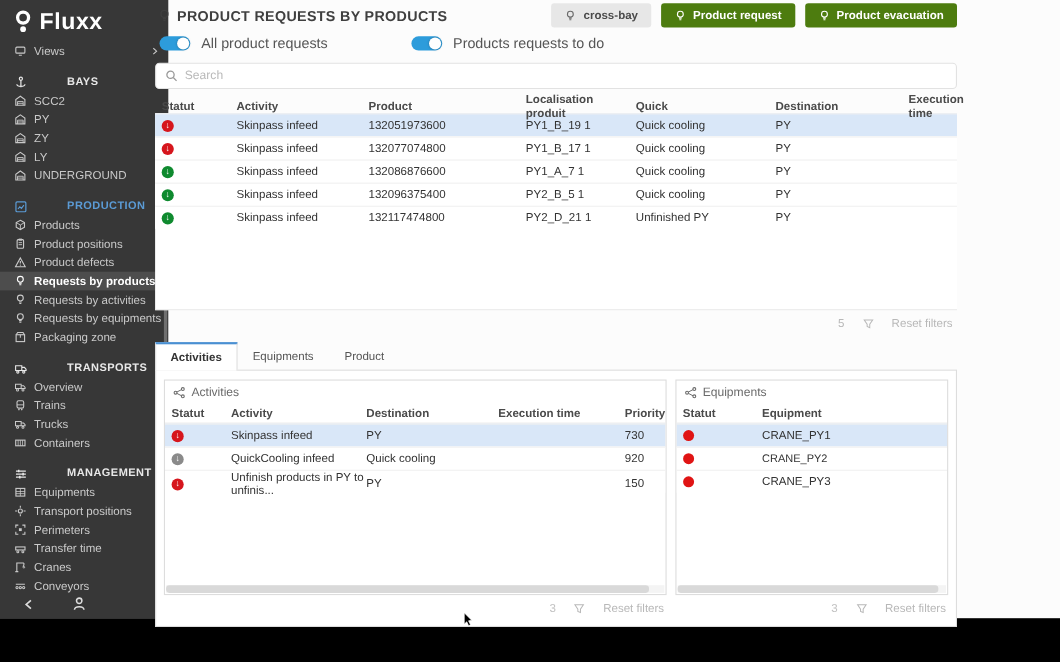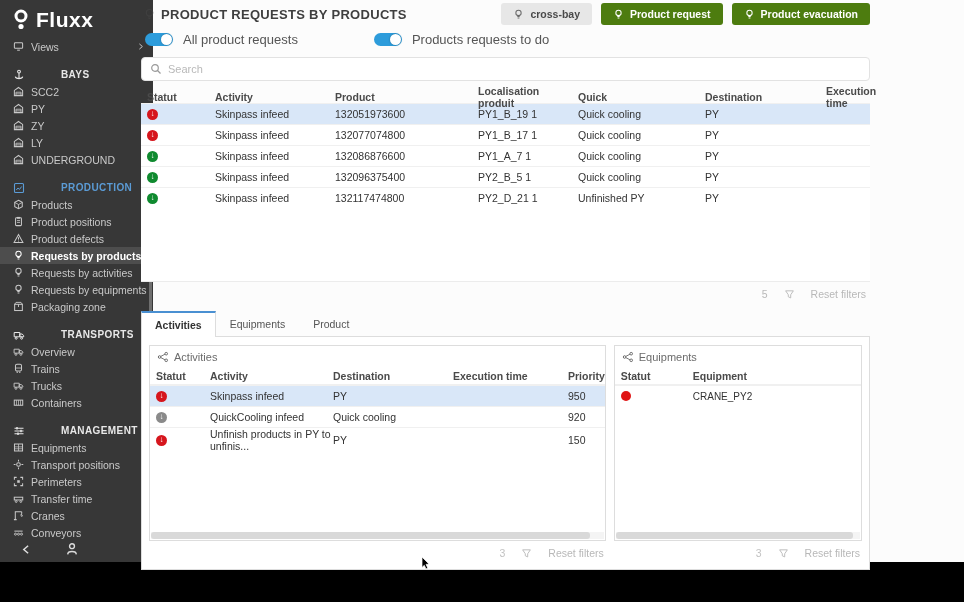--- a/index.html
+++ b/index.html
@@ -517,21 +517,21 @@
               <span>Activity</span>
               <span>Destination</span>
               <span>Execution time</span>
               <span>Priority</span>
             </div>
             <div class="grid-row act-grid sel" style="font-size:10.5px">
               <span class="stic red">↓</span>
               <span>Skinpass infeed</span>
                 <span>PY</span>
                 <span></span>
-                <span>950</span>
+                <span>730</span>
             </div>
             <div class="grid-row act-grid" style="font-size:10.5px">
               <span class="stic gray">↓</span>
               <span>QuickCooling infeed</span>
                 <span>Quick cooling</span>
                 <span></span>
                 <span>920</span>
             </div>
             <div class="grid-row act-grid" style="font-size:10.5px">
               <span class="stic red">↓</span>
@@ -560,23 +560,31 @@
             <div class="panel-title">
               <svg width="12" height="12" viewBox="0 0 12 12">
                   <use href="#i-share"></use>
                 </svg>
               <span>Equipments</span>
             </div>
             <div class="grid-head eq-grid" style="font-size:10.5px">
               <span class="cell-pad">Statut</span>
               <span>Equipment</span>
             </div>
+            <div class="grid-row eq-grid sel" style="font-size:10.5px">
+              <span class="dot"></span>
+              <span>CRANE_PY1</span>
+            </div>
             <div class="grid-row eq-grid" style="font-size:10px">
               <span class="dot"></span>
               <span>CRANE_PY2</span>
+            </div>
+            <div class="grid-row eq-grid" style="font-size:10.5px">
+              <span class="dot"></span>
+              <span>CRANE_PY3</span>
             </div>
             <div class="hscroll">
                 <div class="thumb"></div>
               </div>
           </div>
           <div class="panel-footer">
             <span>3</span>
             <span class="reset-btn">
               <svg width="11" height="11" viewBox="0 0 12 12">
                   <use href="#i-funnel"></use>

